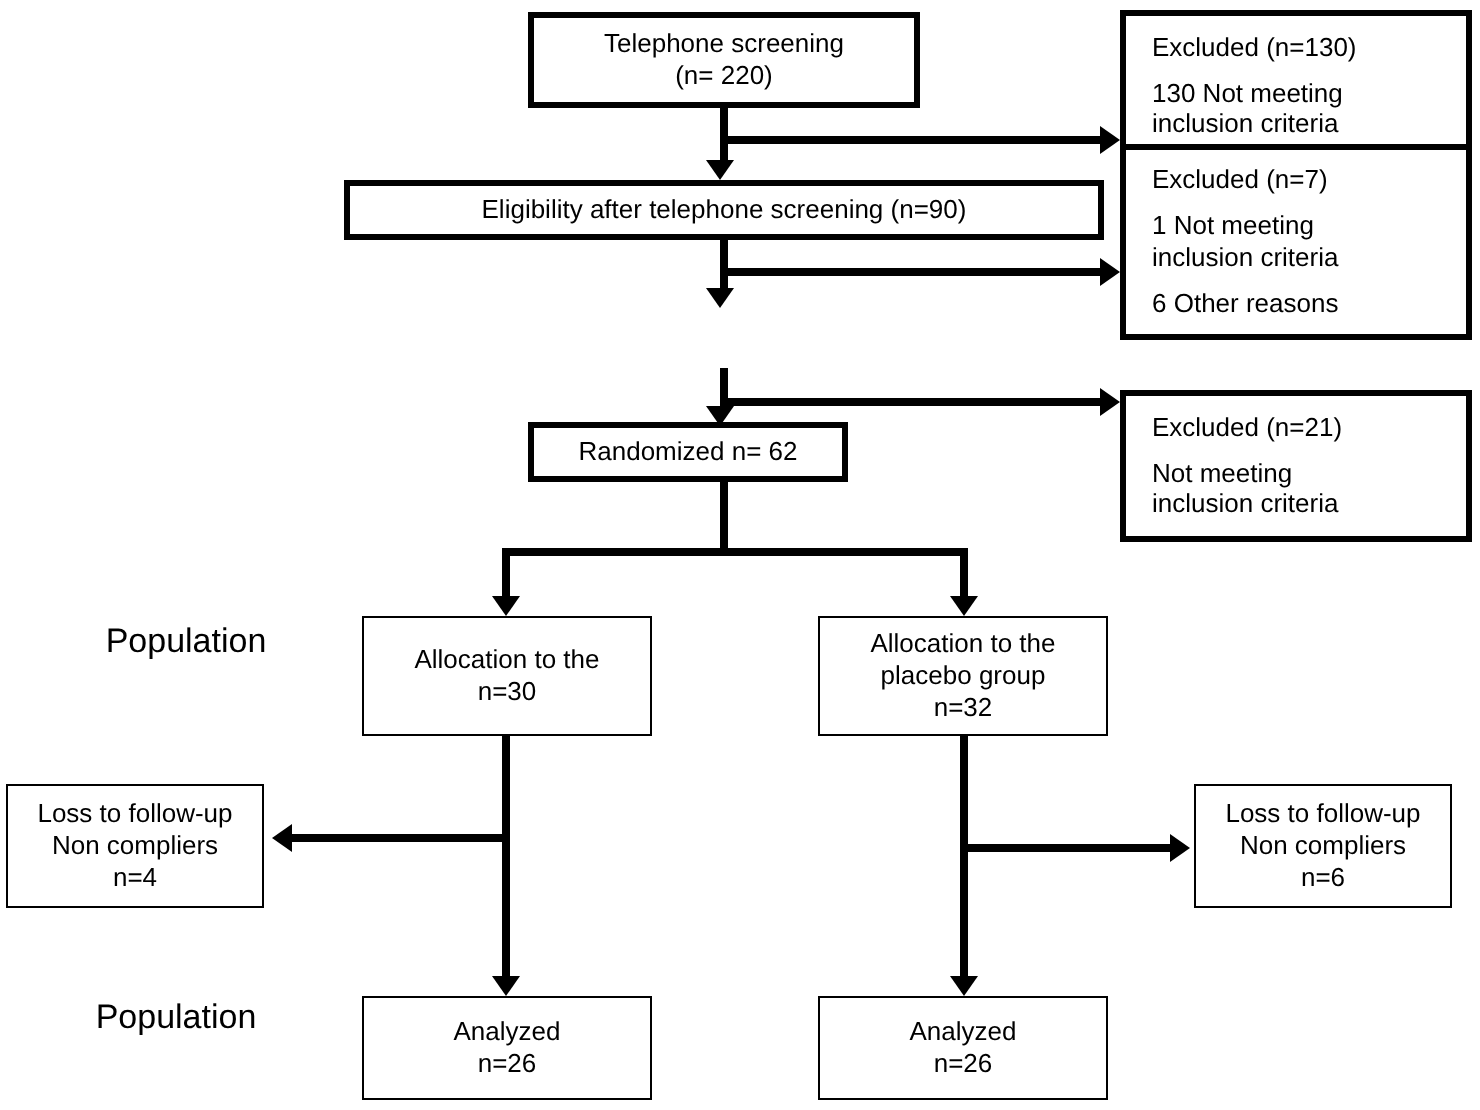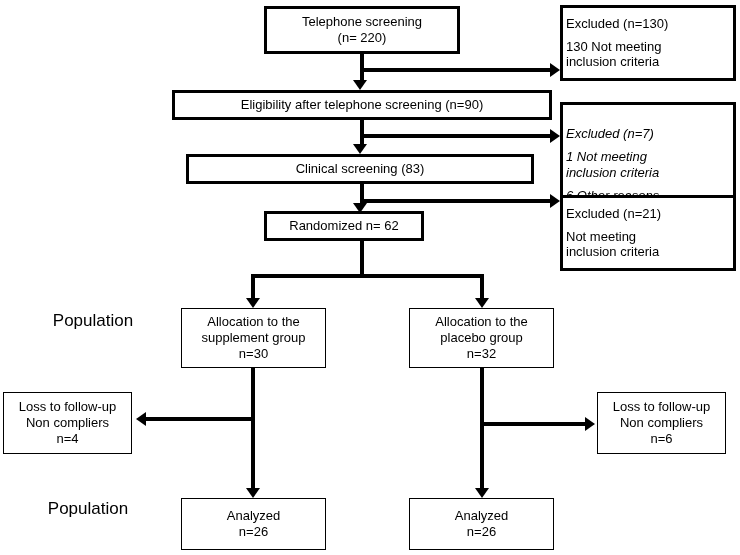--- a/index.html
+++ b/index.html
@@ -30,21 +30,21 @@
     text-align: center;
     font-size: 13px;
     line-height: 1.22;
     z-index: 3;
   }
   .node.thick { border-width: 3px; }
   .node.thin  { border-width: 1.5px; text-align: right; }
   .node.left-align {
     align-items: flex-start;
     text-align: left;
-    padding-left: 3px;
+    padding-left: 13px;
   }
   .node .ln { display: block; white-space: nowrap; }
   .node .gap { height: 7px; }
 
   .side-label {
     position: absolute;
     text-align: center;
     font-size: 17px;
     line-height: 1.25;
     white-space: nowrap;
@@ -97,47 +97,43 @@
     <span class="ln">Excluded (n=130)</span>
     <span class="gap"></span>
     <span class="ln">130 Not meeting</span>
     <span class="ln">inclusion criteria</span>
   </div>
 
   <div class="node thick" style="left:172px; top:90px; width:380px; height:30px;justify-content:center;">
     <span class="ln">Eligibility after telephone screening  (n=90)</span>
   </div>
 
-  <div class="node thick left-align" style="left:560px; top:102px; width:176px; height:126px;font-style:italic;">
+  <div class="node thick left-align" style="left:560px; top:72px; width:176px; height:98px;">
     <span class="ln">Excluded (n=7)</span>
     <span class="gap"></span>
     <span class="ln">1 Not meeting</span>
     <span class="ln">inclusion criteria</span>
     <span class="gap"></span>
     <span class="ln">6 Other reasons</span>
   </div>
 
-  <div class="node thick" style="left:186px; top:154px; width:348px; height:30px;">
-    <span class="ln">Clinical  screening (83)</span>
-  </div>
 
   <div class="node thick" style="left:264px; top:211px; width:160px; height:30px;">
     <span class="ln">Randomized  n= 62</span>
   </div>
 
   <div class="node thick left-align" style="left:560px; top:195px; width:176px; height:76px;">
     <span class="ln">Excluded (n=21)</span>
     <span class="gap"></span>
     <span class="ln">Not meeting</span>
     <span class="ln">inclusion criteria</span>
   </div>
 
   <div class="node thin" style="left:181px; top:308px; width:145px; height:60px;">
     <span class="ln">Allocation to the</span>
-    <span class="ln">supplement group</span>
     <span class="ln">n=30</span>
   </div>
 
   <div class="node thin" style="left:409px; top:308px; width:145px; height:60px;">
     <span class="ln">Allocation to the</span>
     <span class="ln">placebo group</span>
     <span class="ln">n=32</span>
   </div>
 
   <div class="node thin" style="left:3px; top:392px; width:129px; height:62px;">

